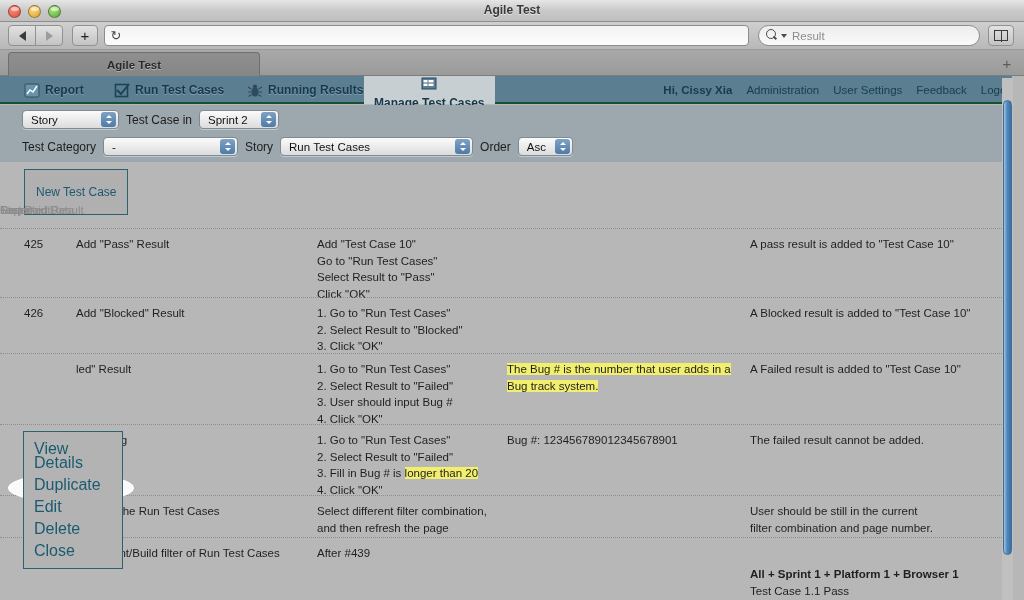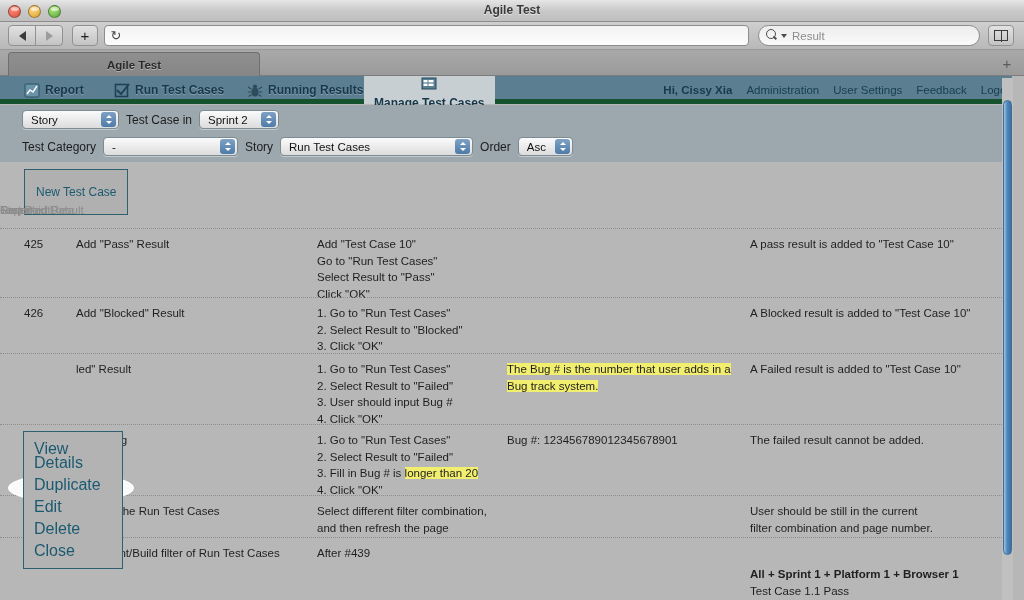--- a/index.html
+++ b/index.html
@@ -123,21 +123,21 @@
 
   
   #page {
     position: absolute; left: 0; top: 76px; width: 1024px; height: 524px;
     background: #b7b7b7; overflow: hidden;
   }
 
   #navbar {
     position: absolute; left: 0; top: 0; width: 1024px; height: 28px;
     background: #5b7e91;
-    border-bottom: 5px solid #14532d;
+    border-bottom: 2px solid #14532d;
   }
   .nav-tab {
     position: absolute; top: 0; height: 28px;
     display: flex; align-items: center; gap: 5px;
     padding: 0 10px;
     font-size: 12px; font-weight: bold; color: #16384a;
     text-shadow: 0 1px 0 rgba(255,255,255,.25);
     white-space: nowrap;
   }
   .nav-tab.active {

